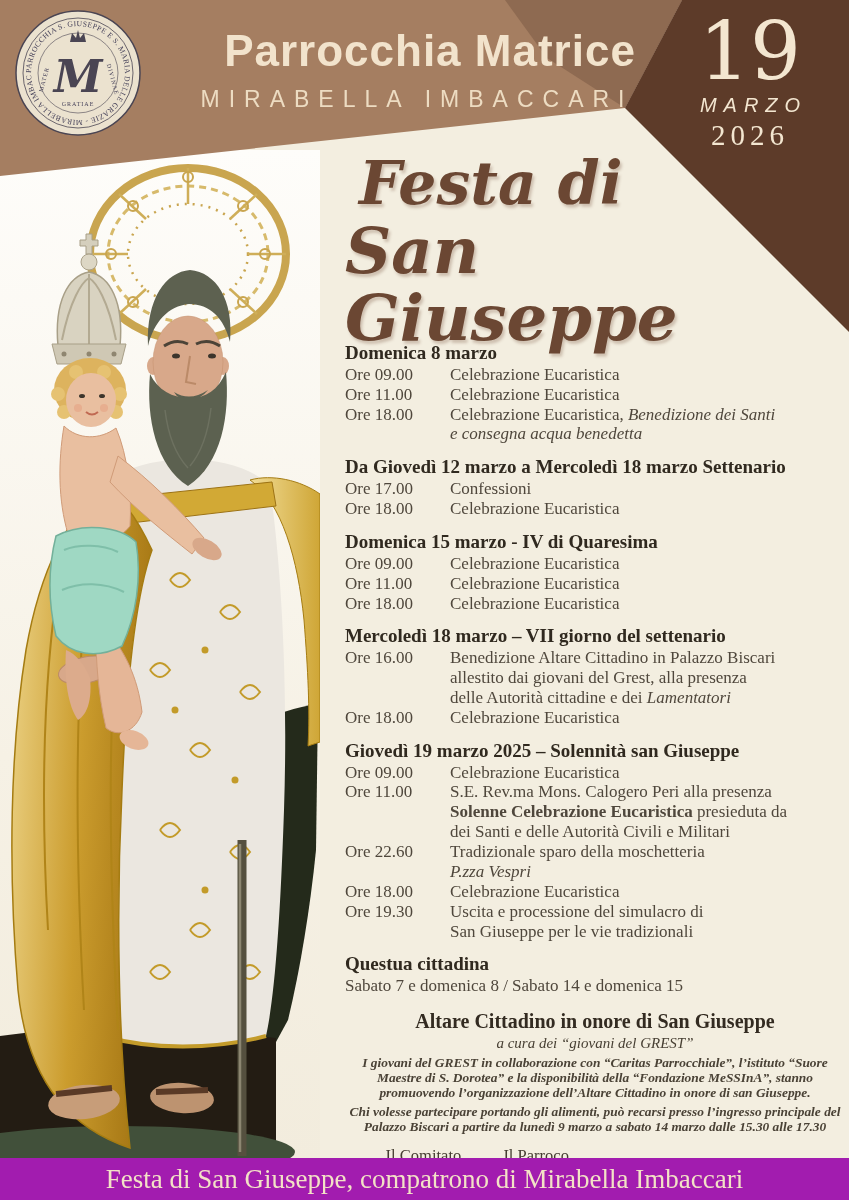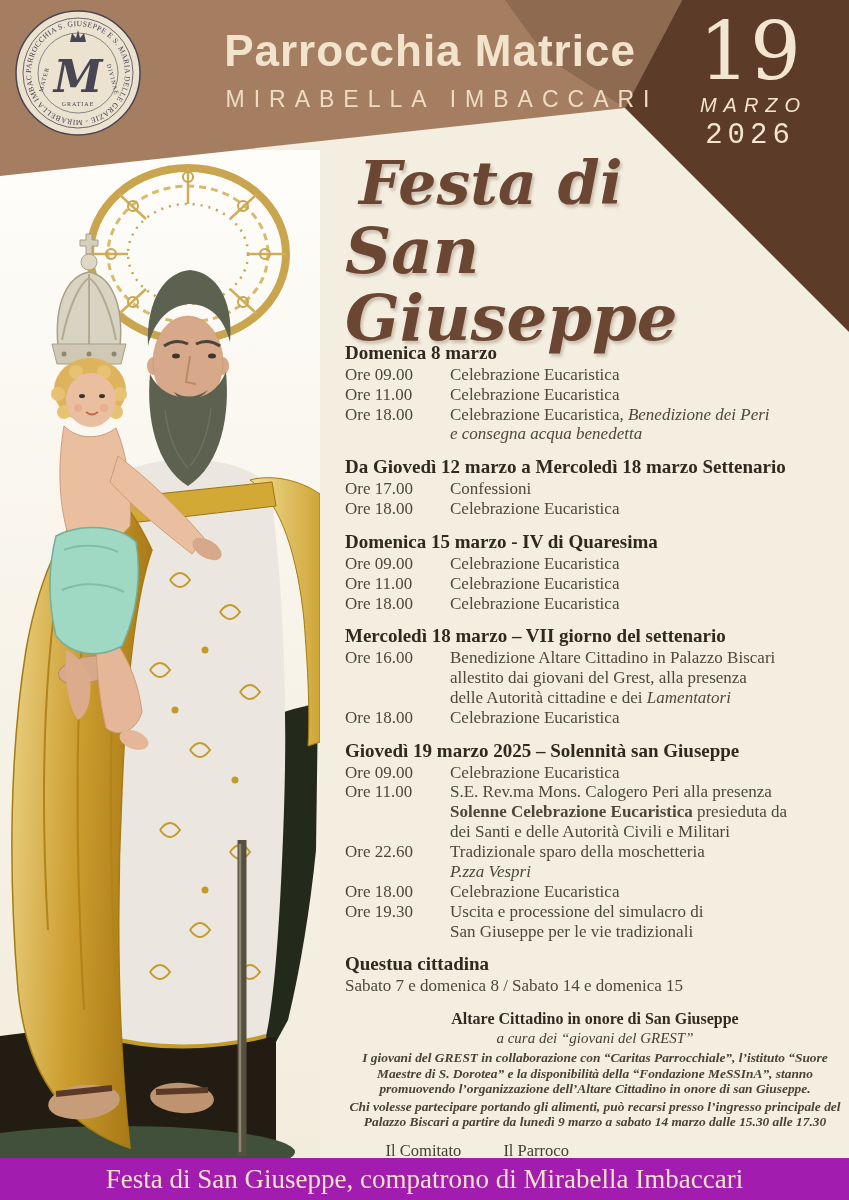--- a/index.html
+++ b/index.html
@@ -6,47 +6,47 @@
   .poster{position:relative;width:849px;height:1200px;margin:0 auto;background:#f3eee0;
           overflow:hidden;font-family:"Liberation Serif",serif;}
   
   .header-decor{position:absolute;top:0;left:0;z-index:2;}
   .statue-svg{position:absolute;top:150px;left:0;z-index:1;}
   .header-content{position:absolute;top:0;left:0;width:849px;height:340px;z-index:4;}
   .seal{position:absolute;left:13px;top:8px;width:130px;height:130px;}
   .parish-name{position:absolute;left:160px;top:26px;width:540px;text-align:center;
      font-family:"Liberation Sans",sans-serif;font-size:44px;font-weight:600;
      color:#f2e3cc;letter-spacing:1px;}
-  .parish-sub{position:absolute;left:172px;top:86px;width:540px;text-align:center;
+  .parish-sub{position:absolute;left:147px;top:86px;width:540px;text-align:center;
      font-family:"Liberation Sans",sans-serif;font-size:23px;font-weight:400;
      color:#eddcc2;letter-spacing:9px;}
   .date-block{position:absolute;right:14px;top:14px;width:170px;text-align:center;color:#f3e6d0;}
   .date-day{font-family:"DejaVu Serif",serif;font-size:80px;line-height:0.95;font-weight:400;}
   .date-month{font-family:"Liberation Sans",sans-serif;font-size:20px;letter-spacing:7px;
      margin-top:4px;padding-left:7px;font-style:italic;}
-  .date-year{font-family:Liberation Mono, monospace;font-size:29px;letter-spacing:5px;margin-top:2px;}
+  .date-year{font-family:Liberation Serif, serif;font-size:29px;letter-spacing:5px;margin-top:2px;}
   
   .main-title{position:absolute;left:345px;top:152px;width:470px;z-index:4;color:#6b4733;
      font-family:"DejaVu Serif",serif;font-style:italic;font-weight:bold;
      text-shadow:2px 3px 3px rgba(106,70,48,0.28);}
   .title-line1{font-size:60px;line-height:1.05;margin-left:14px;}
   .title-line2{font-size:64px;line-height:1.05;margin-top:2px;}
   
   .content{position:absolute;left:345px;top:330px;width:500px;z-index:4;
      color:#4f473c;font-size:17px;line-height:1.17;}
   .sched-section{margin-bottom:11px;}
   .sched-heading{margin:12px 0 1px 0;font-size:19px;line-height:1.15;font-weight:bold;color:#30291f;}
   .sched-row{display:flex;}
   .sched-time{flex:0 0 105px;}
   .sched-lines{flex:1;}
   .seg-italic{font-style:italic;}
   .seg-bold{font-weight:bold;}
   
   .altare{text-align:center;margin-top:14px;color:#48403​4;color:#484034;}
-  .altare-heading{font-weight:bold;font-size:16px;color:#332b21;}
+  .altare-heading{font-weight:bold;font-size:20px;color:#332b21;}
   .altare-sub{font-style:italic;font-size:15px;margin-top:1px;}
   .altare-p{font-style:italic;font-weight:bold;font-size:13.4px;line-height:1.13;margin:3px 0 0 0;color:#4a4236;}
   
   .signatures{display:flex;justify-content:flex-start;margin-top:13px;
      padding:0 55px 0 28px;text-align:center;font-size:16.5px;color:#453d31;line-height:1.15;}
   
   .footer{position:absolute;left:0;bottom:0;width:100%;height:42px;background:#a21caf;
      color:#f3e2c6;display:flex;align-items:center;justify-content:center;
      font-size:27px;z-index:6;}
 </style>
@@ -255,21 +255,21 @@
           </div>
           <div class="sched-row">
             <span class="sched-time">Ore 11.00</span>
             <div class="sched-lines">
               <div class="sched-line"><span class="seg-normal">Celebrazione Eucaristica</span></div>
             </div>
           </div>
           <div class="sched-row">
             <span class="sched-time">Ore 18.00</span>
             <div class="sched-lines">
-              <div class="sched-line"><span class="seg-normal">Celebrazione Eucaristica, </span><span class="seg-italic">Benedizione dei Peri</span></div>
+              <div class="sched-line"><span class="seg-normal">Celebrazione Eucaristica, </span><span class="seg-italic">Benedizione dei Santi</span></div>
               <div class="sched-line"><span class="seg-italic">e consegna acqua benedetta</span></div>
             </div>
           </div>
         </section>
         <section class="sched-section">
           <h3 class="sched-heading">Da Giovedì 12 marzo a Mercoledì 18 marzo Settenario</h3>
           <div class="sched-row">
             <span class="sched-time">Ore 17.00</span>
             <div class="sched-lines">
               <div class="sched-line"><span class="seg-normal">Confessioni</span></div>

